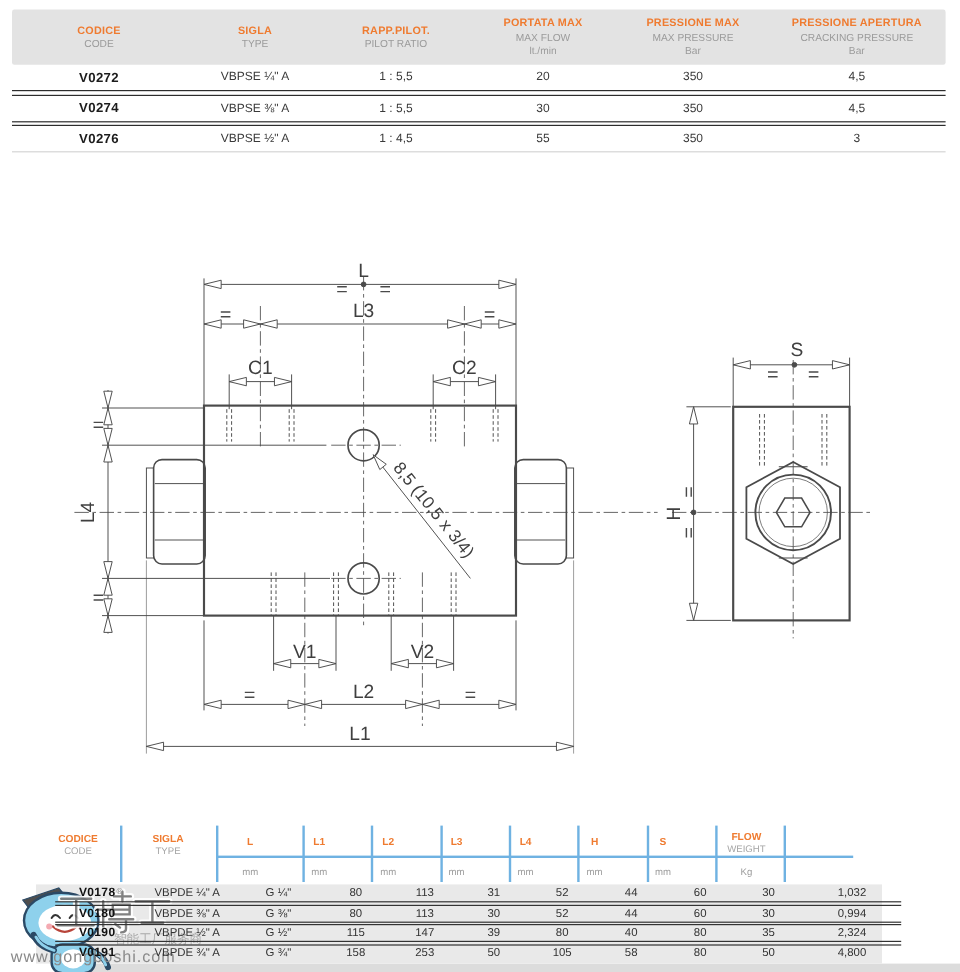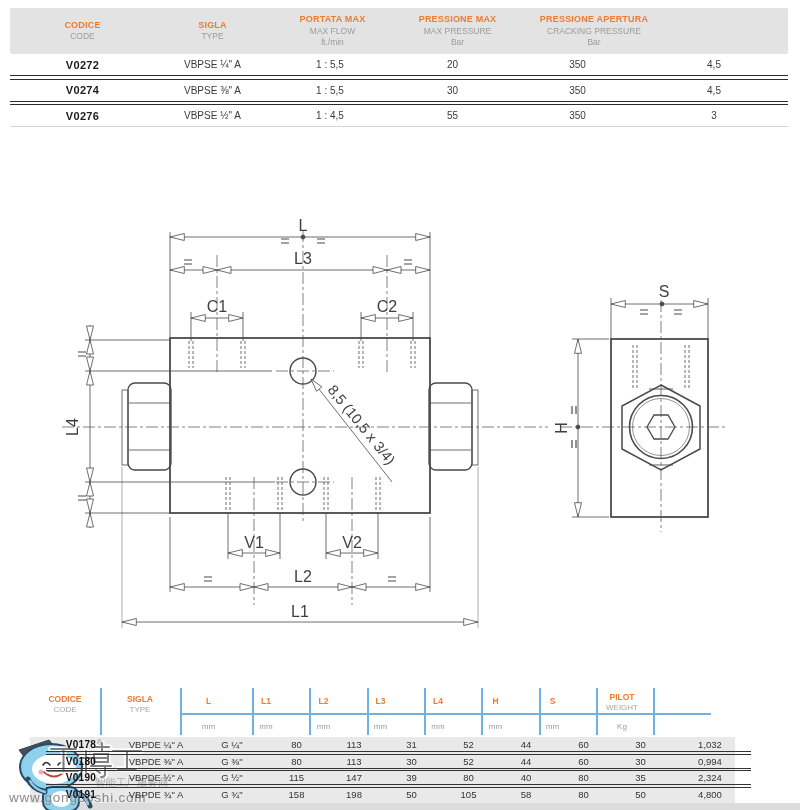--- a/index.html
+++ b/index.html
@@ -53,20 +53,24 @@
   <div class="tt">
     <div class="tt-head">
       <div class="tt-h w1">
         <span class="o">CODICE</span>
         <span class="g">CODE</span>
       </div>
       <div class="tt-h w2">
         <span class="o">SIGLA</span>
         <span class="g">TYPE</span>
       </div>
+      <div class="tt-h w3">
+        <span class="o">RAPP.PILOT.</span>
+        <span class="g">PILOT RATIO</span>
+      </div>
       <div class="tt-h w4">
         <span class="o">PORTATA MAX</span>
         <span class="g">MAX FLOW</span>
         <span class="g">lt./min</span>
       </div>
       <div class="tt-h w5">
         <span class="o">PRESSIONE MAX</span>
         <span class="g">MAX PRESSURE</span>
         <span class="g">Bar</span>
       </div>
@@ -255,21 +259,21 @@
     </div>
     <div class="bh b9">
       <span class="o" style="top:12px">H</span>
       <span class="u">mm</span>
     </div>
     <div class="bh b10">
       <span class="o" style="top:12px">S</span>
       <span class="u">mm</span>
     </div>
     <div class="bh b11">
-      <span class="o" style="top:8px">PILOT</span>
+      <span class="o" style="top:8px">FLOW</span>
       <span class="g" style="top:18px">WEIGHT</span>
       <span class="u">Kg</span>
     </div>
   </div>
 
   <div class="bt-blueline"></div>
   <div class="bt-vline" style="left:100px"></div>
   <div class="bt-vline" style="left:180px"></div>
   <div class="bt-vline" style="left:252px"></div>
   <div class="bt-vline" style="left:309px"></div>
@@ -357,21 +361,21 @@
       <div class="cell b9">80</div>
       <div class="cell b10">35</div>
       <div class="cell b11">2,324</div>
     </div>
     <div class="bt-sep"></div>
     <div class="bt-row">
       <div class="cell code b1">V0191</div>
       <div class="cell b2">VBPDE ¾" A</div>
       <div class="cell b3">G ¾"</div>
       <div class="cell b4">158</div>
-      <div class="cell b5">198</div>
+      <div class="cell b5">253</div>
       <div class="cell b6">50</div>
       <div class="cell b7">105</div>
       <div class="cell b8">58</div>
       <div class="cell b9">80</div>
       <div class="cell b10">50</div>
       <div class="cell b11">4,800</div>
     </div>
   </div>
 
 </div>

